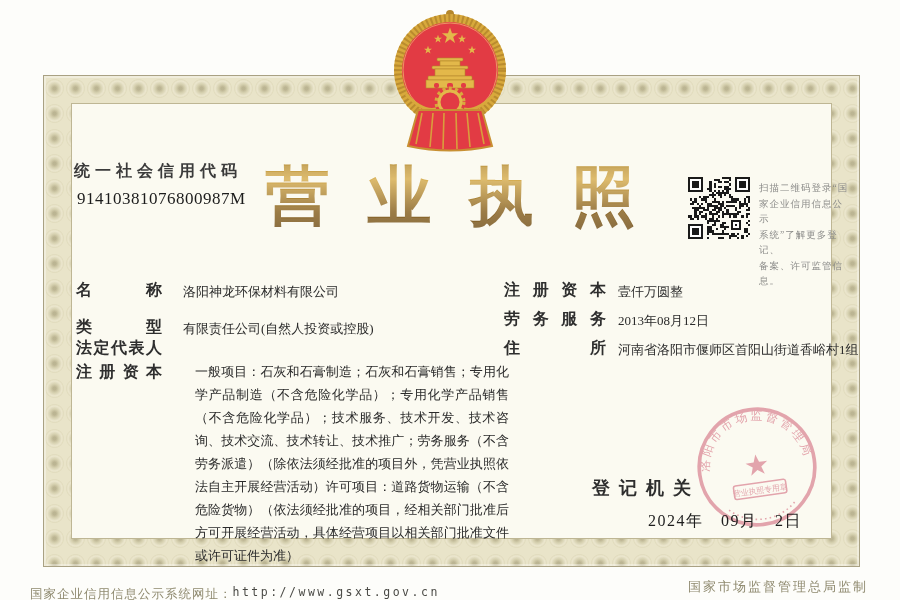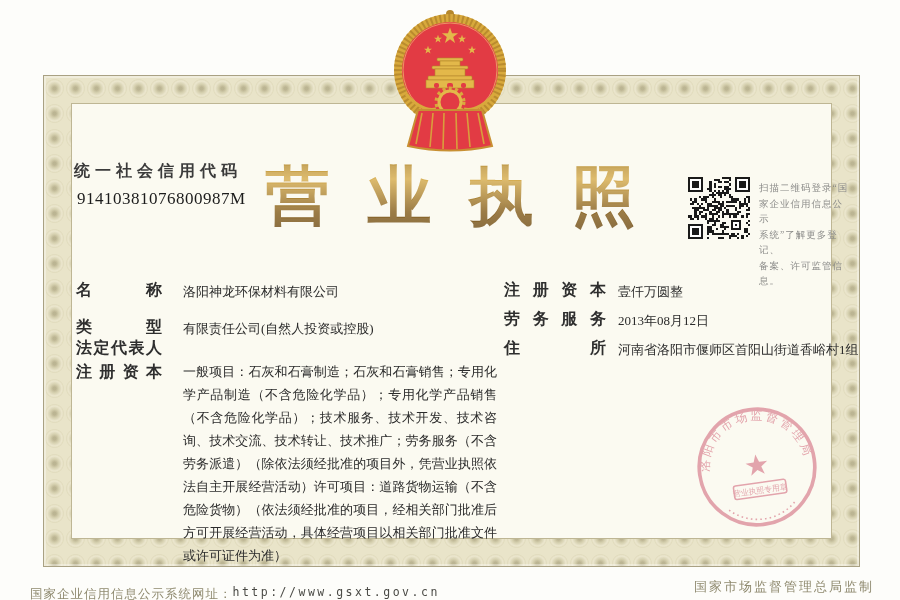--- a/index.html
+++ b/index.html
@@ -49,33 +49,33 @@
     font-size:9.5px;line-height:15.5px;letter-spacing:1px;color:#8a8a88;white-space:pre-line;}
   
   .lbl{position:absolute;z-index:3;font-weight:bold;font-size:16px;color:#2e2e2e;
     text-align:justify;text-align-last:justify;}
   .val{position:absolute;z-index:3;font-size:13px;color:#2b2b2b;line-height:23px;}
   .lbl.l{left:76px;width:86px;}
   .val.l{left:183px;width:314px;}
   .lbl.r{left:504px;width:102px;}
   .val.r{left:618px;width:252px;font-family:Liberation Serif, serif;}
   .y-name{top:280px;} .y-type{top:309px;margin-top:8px;} .y-rep{top:338px;} .y-scope{top:362px;}
-  .scope-text{top:360px;text-align:justify;}
+  .scope-text{top:360px;text-align:justify;margin-left:12px;}
   .y-cap{top:280px;} .y-est{top:309px;} .y-addr{top:338px;}
   .authority{position:absolute;left:592px;top:476px;z-index:3;
     font-size:18px;font-weight:bold;letter-spacing:9px;color:#2e2e2e;}
   .issue-date{position:absolute;left:648px;top:511px;z-index:4;
     font-size:16px;letter-spacing:1.5px;color:#1e1e1e;}
   
   .seal{position:absolute;left:694px;top:404px;width:126px;height:126px;z-index:3;opacity:.8;}
   
   .footer-left{position:absolute;left:30px;top:586px;z-index:3;font-size:12.5px;color:var(--muted);letter-spacing:1px;}
   .footer-url{font-family:"DejaVu Sans Mono","Liberation Mono",monospace;font-size:11.5px;
     color:#4a4a45;letter-spacing:2.5px;position:relative;top:-2px;}
-  .footer-right{position:absolute;right:26px;top:578px;z-index:3;font-size:13px;color:var(--muted);letter-spacing:2px;}
+  .footer-right{position:absolute;right:32px;top:578px;z-index:3;font-size:13px;color:var(--muted);letter-spacing:2px;}
 </style>
 </head>
 <body>
 
 <div class="canvas">
 
   <div class="frame">
     <div class="frame-inner"></div>
   </div>
 
@@ -411,20 +411,22 @@
   <div class="lbl l y-scope">注册资本</div>
   <div class="val l scope-text">一般项目：石灰和石膏制造；石灰和石膏销售；专用化学产品制造（不含危险化学品）；专用化学产品销售（不含危险化学品）；技术服务、技术开发、技术咨询、技术交流、技术转让、技术推广；劳务服务（不含劳务派遣）（除依法须经批准的项目外，凭营业执照依法自主开展经营活动）许可项目：道路货物运输（不含危险货物）（依法须经批准的项目，经相关部门批准后方可开展经营活动，具体经营项目以相关部门批准文件或许可证件为准）</div>
 
   <div class="lbl r y-cap">注册资本</div>
   <div class="val r y-cap">壹仟万圆整</div>
   <div class="lbl r y-est">劳务服务</div>
   <div class="val r y-est">2013年08月12日</div>
   <div class="lbl r y-addr">住所</div>
   <div class="val r y-addr">河南省洛阳市偃师区首阳山街道香峪村1组</div>
 
+  <div class="authority">登记机关</div>
+  <div class="issue-date">2024年　09月　2日</div>
 
   <div class="seal">
     <svg viewBox="0 0 120 120" xmlns="http://www.w3.org/2000/svg">
       <g transform="rotate(-8 60 60)">
         <circle cx="60" cy="60" r="55" fill="none" stroke="var(--seal-red)" stroke-width="3.5"></circle>
         <path id="sealArc" d="M 16,74 A 46,46 0 1 1 104,74" fill="none"></path>
         <text font-size="11.5" letter-spacing="2.5" fill="var(--seal-red)" font-family="Liberation Serif, DejaVu Serif, serif">
           <textPath href="#sealArc" startOffset="50%" text-anchor="middle">洛阳市市场监督管理局</textPath>
         </text>
         <path d="M60,48 L62.6,55.4 L70.4,55.4 L64.1,60 L66.5,67.4 L60,62.9 L53.5,67.4 L55.9,60 L49.6,55.4 L57.4,55.4 Z" fill="var(--seal-red)"></path>

